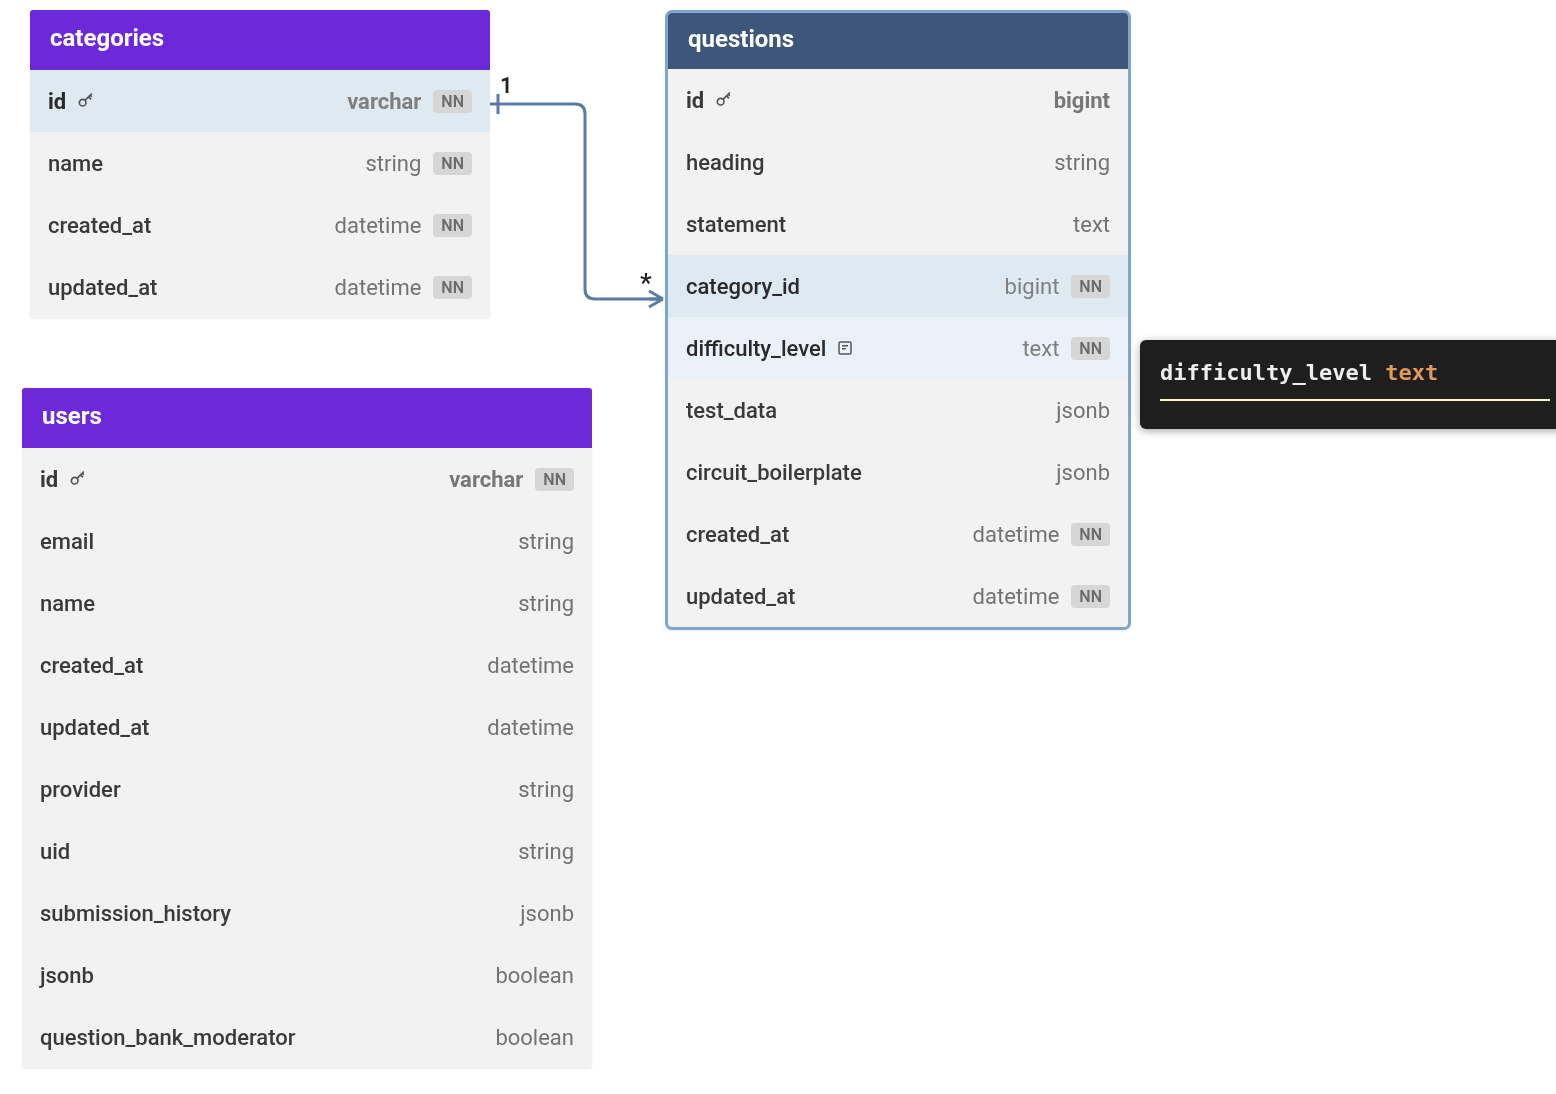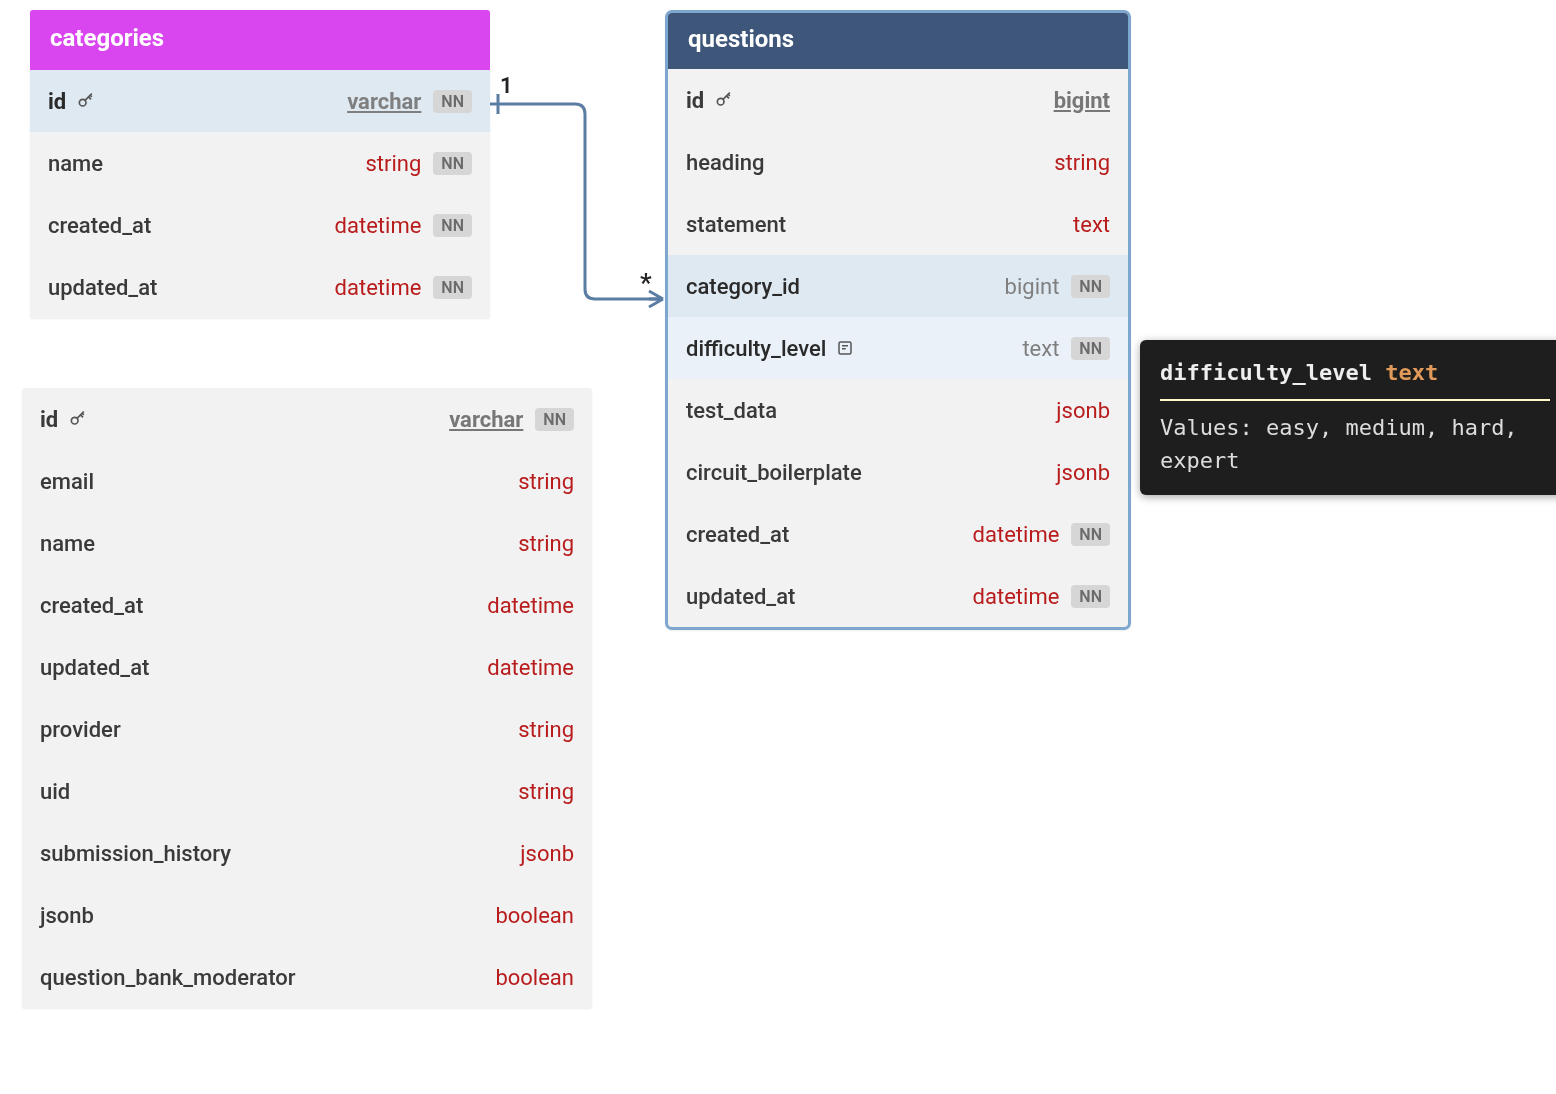--- a/index.html
+++ b/index.html
@@ -1,33 +1,33 @@
 <!DOCTYPE html>
 <html><head>
 <meta charset="utf-8">
 <style>
   html,body { margin:0; padding:0; background:#ffffff; font-family:-apple-system, BlinkMacSystemFont, "Segoe UI", Roboto, Helvetica, Arial, sans-serif; color:#2a2a2a; }
   .canvas { position:relative; width:1556px; height:1094px; }
   .table-box { position:absolute; background:#f2f2f2; border-radius:3px; box-shadow:0 1px 2px rgba(0,0,0,0.08); overflow:hidden; }
   .table-box.selected { border:3px solid #7ea7d0; }
-  .table-header { background:#d946ef; color:#ffffff; font-weight:700; font-size:24px; padding:14px 20px 18px 20px; }
+  .table-header { background:#6d28d9; color:#ffffff; font-weight:700; font-size:24px; padding:14px 20px 18px 20px; }
   .table-box.selected .table-header { padding:12px 20px 16px 20px; background:#3d5679; }
   .rows { }
   .row { display:flex; align-items:center; justify-content:space-between; padding:0 18px; height:62px; font-size:22px; color:#444; box-sizing:border-box; }
   .row.highlight { background:#dfe9f2; }
   .row.highlight2 { background:#eaf1f8; }
   .col-left { display:flex; align-items:center; gap:10px; }
   .col-name { color:#3a3a3a; font-weight:500;text-align:right; }
   .row.pk .col-name { font-weight:700; }
   .row.highlight .col-name, .row.highlight2 .col-name { color:#2a2a2a; }
   .key-icon { display:inline-flex; color:#555; }
   .note-icon { display:inline-flex; color:#555; }
   .col-right { display:flex; align-items:center; gap:12px; color:#8a8a8a; font-size:22px; }
-  .row.pk .type-label { font-weight:700; color:#777;text-decoration:underline; }
-  .type-label { color:#b91c1c; }
+  .row.pk .type-label { font-weight:700; color:#777; }
+  .type-label { color:#737373; }
   .nn-badge { background:#d6d6d6; color:#6b6b6b; border-radius:4px; font-size:16px; padding:2px 8px; font-weight:600; }
   .row.highlight .type-label, .row.highlight2 .type-label { color:#7f7f7f; }
 
   .rel-label { position:absolute; font-size:22px; color:#222; font-weight:600; }
   svg.connector { position:absolute; overflow:visible; pointer-events:none; }
 
   .tooltip { position:absolute; background:#1e1e1e; color:#eee; border-radius:6px; padding:16px 20px 18px 20px; font-family:ui-monospace, SFMono-Regular, Menlo, Consolas, monospace; font-size:22px; line-height:1.5; width:390px; box-shadow:0 2px 8px rgba(0,0,0,0.35); }
   .tooltip .tt-title { font-weight:700; border-bottom:2px solid #fef9c3; padding-bottom:10px; margin-bottom:10px; }
   .tooltip .tt-type { color:#e19a5a; font-weight:700; }
   .tooltip .tt-body { color:#ddd; font-weight:400; }
@@ -173,20 +173,21 @@
           </div>
         <div class="col-right">
           <span class="type-label">datetime</span>
           <span class="nn-badge">NN</span>
         </div>
       </div>
     </div>
   </div>
 
   <div class="table-box" style="left:22px; top:388px; width:570px;">
+    <div class="table-header">users</div>
     <div class="rows">
       <div class="row pk">
         <div class="col-left">
           <span class="col-name">id</span>
           <span class="key-icon">
             <svg width="20" height="20" viewBox="0 0 24 24" fill="none" stroke="currentColor" stroke-width="2">
                 <circle cx="8" cy="14" r="4"></circle>
                 <path d="M10.5 11.5 L19 3 M15 7 l3 3 M17 5 l2 2"></path>
               </svg>
           </span>
@@ -279,16 +280,15 @@
     <path d="M 663 299 L 649 291 M 663 299 L 649 299 M 663 299 L 649 307" fill="none" stroke="#5b7ca3" stroke-width="3"></path>
   </svg>
   <div class="rel-label" style="left:500px; top:73px;">1</div>
   <div class="rel-label" style="left:640px; top:268px; font-size:26px;">*</div>
 
   <div class="tooltip" style="left:1140px; top:340px;">
     <div class="tt-title">
       <span>difficulty_level</span>
       <span class="tt-type">text</span>
     </div>
-    <div class="tt-body">Values: easy, medium, hard, expert</div>
   </div>
 
 </div>
 
 </body></html>

